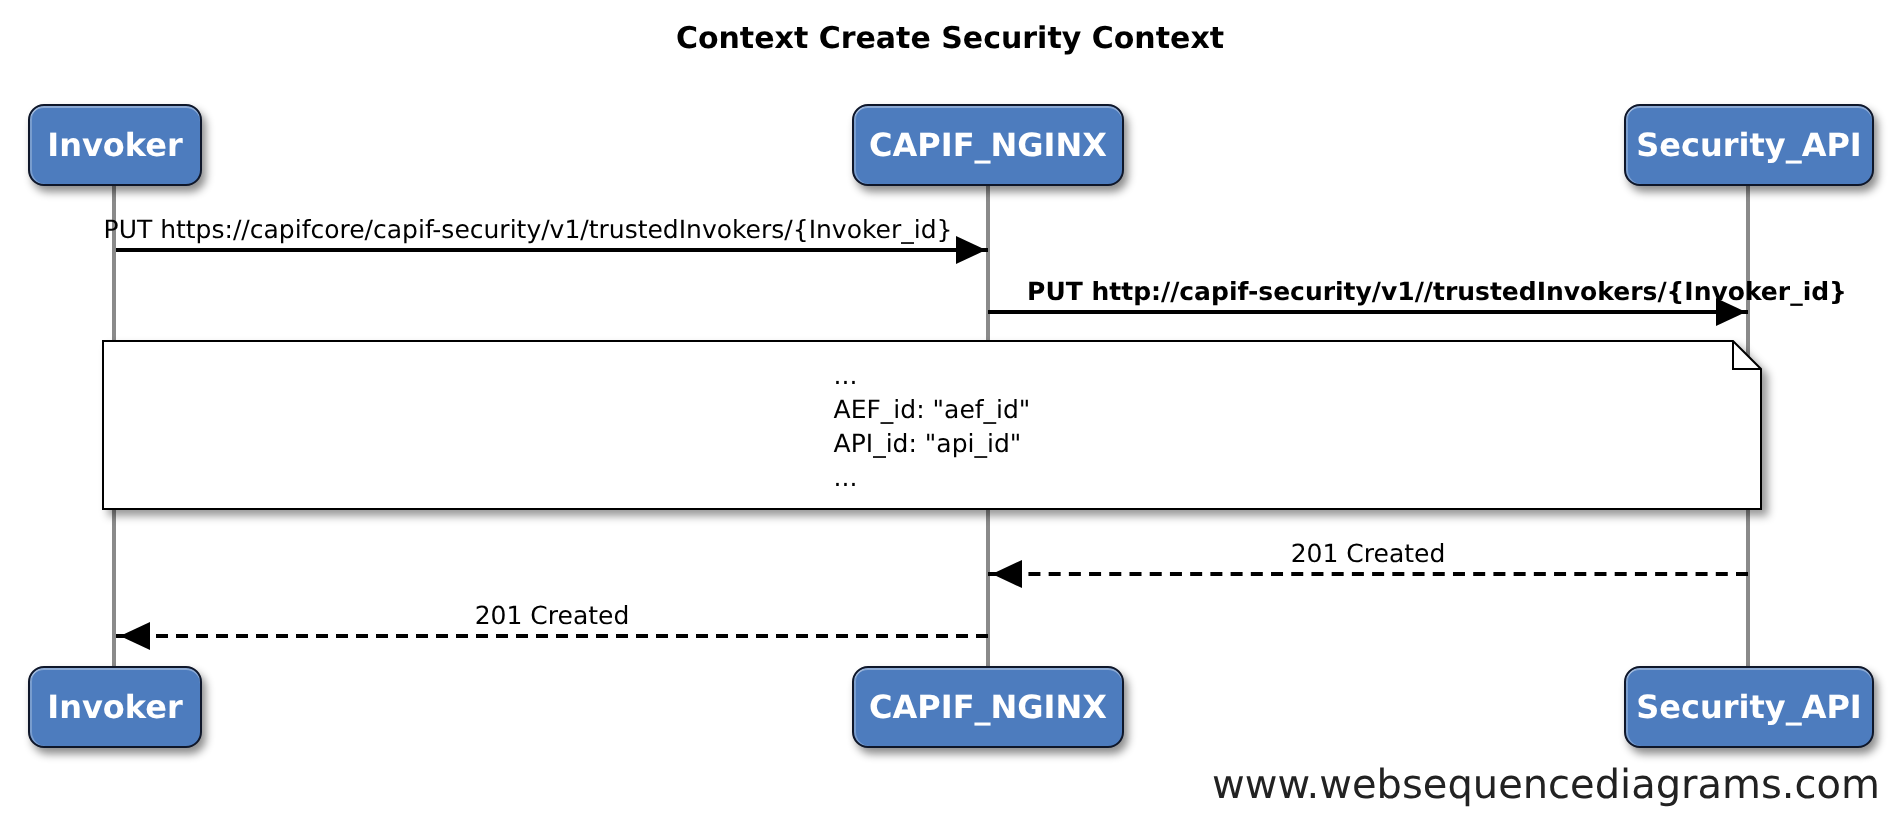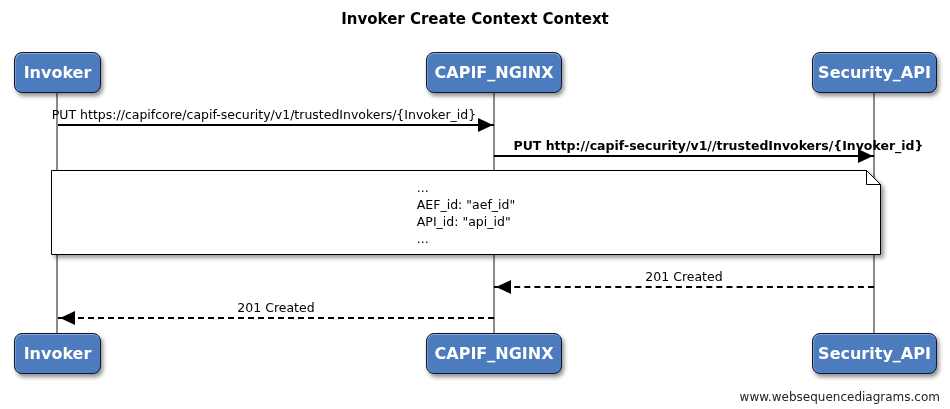--- a/index.html
+++ b/index.html
@@ -39,29 +39,29 @@
     border-top:7px solid transparent;border-bottom:7px solid transparent;
     border-right:15px solid #000;
   }
   .note-svg{position:absolute;left:51px;top:170px;filter:drop-shadow(3px 3px 2px rgba(0,0,0,0.4));}
   .note-text-wrap{
     position:absolute;left:51px;top:170px;width:830px;height:85px;
     display:flex;align-items:center;justify-content:center;
   }
   .note-text{font-size:12.5px;line-height:17px;color:#000;text-align:left;}
   .footer{
-    position:absolute;right:10px;bottom:5px;font-size:12px;color:#222;
+    position:absolute;right:10px;bottom:5px;font-size:20px;color:#222;
   }
 </style>
 </head>
 <body>
 
 <div id="stage">
 
-  <div class="title">Invoker Create Context Context</div>
+  <div class="title">Context Create Security Context</div>
 
   <div class="lifeline" style="left:56px;"></div>
   <div class="lifeline" style="left:493px;"></div>
   <div class="lifeline" style="left:873px;"></div>
 
   <div class="msg-label" style="left:46px;top:107px;width:436px;">PUT https://capifcore/capif-security/v1/trustedInvokers/{Invoker_id}</div>
   <div class="msg-line-solid" style="left:58px;top:124px;width:436px;"></div>
   <div class="head-right" style="left:478px;top:118px;"></div>
 
   <div class="msg-label" style="left:494px;top:138px;width:449px;font-weight:bold;">PUT http://capif-security/v1//trustedInvokers/{Invoker_id}</div>

